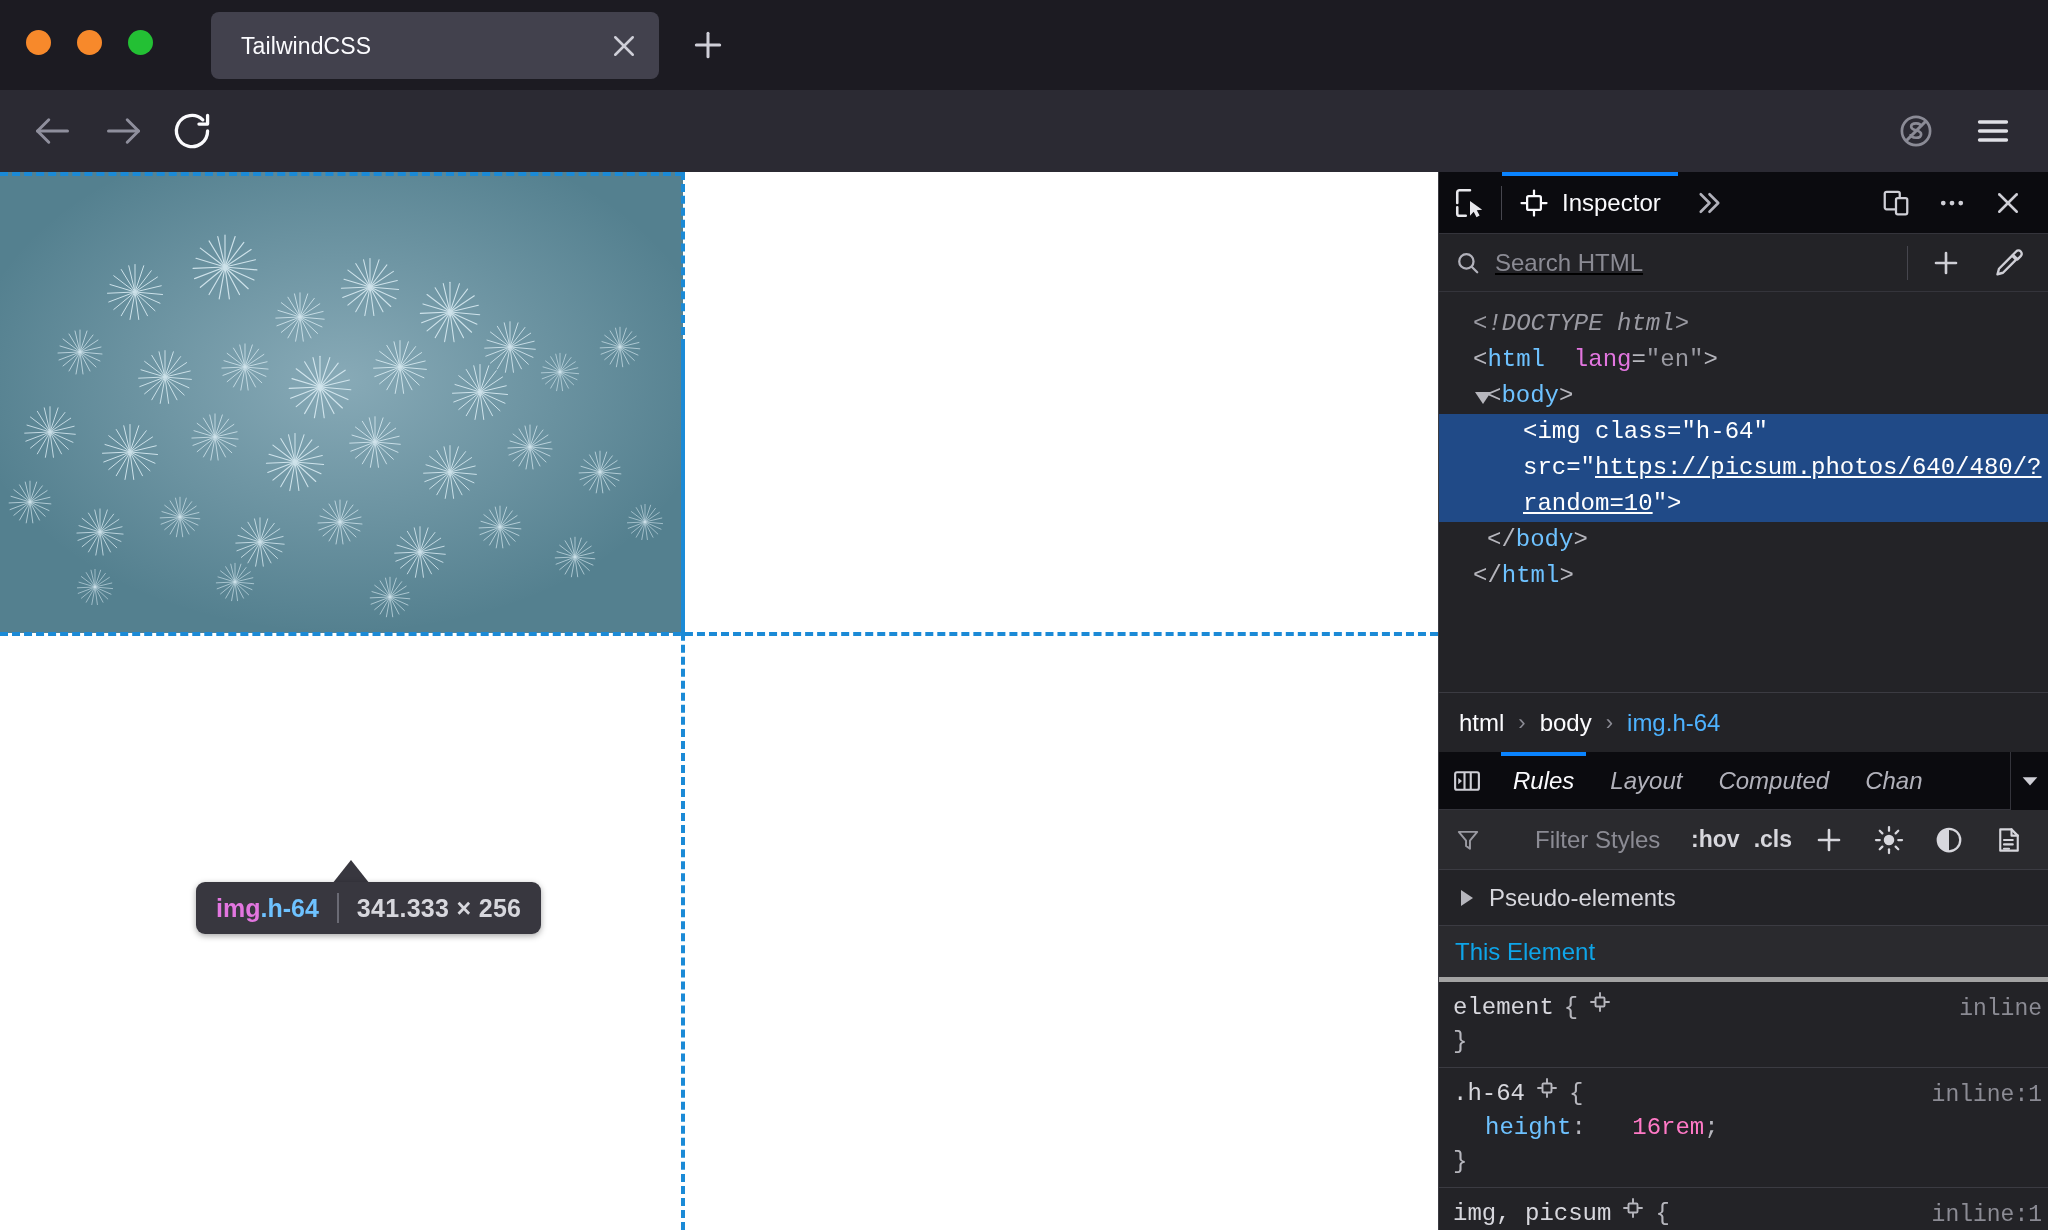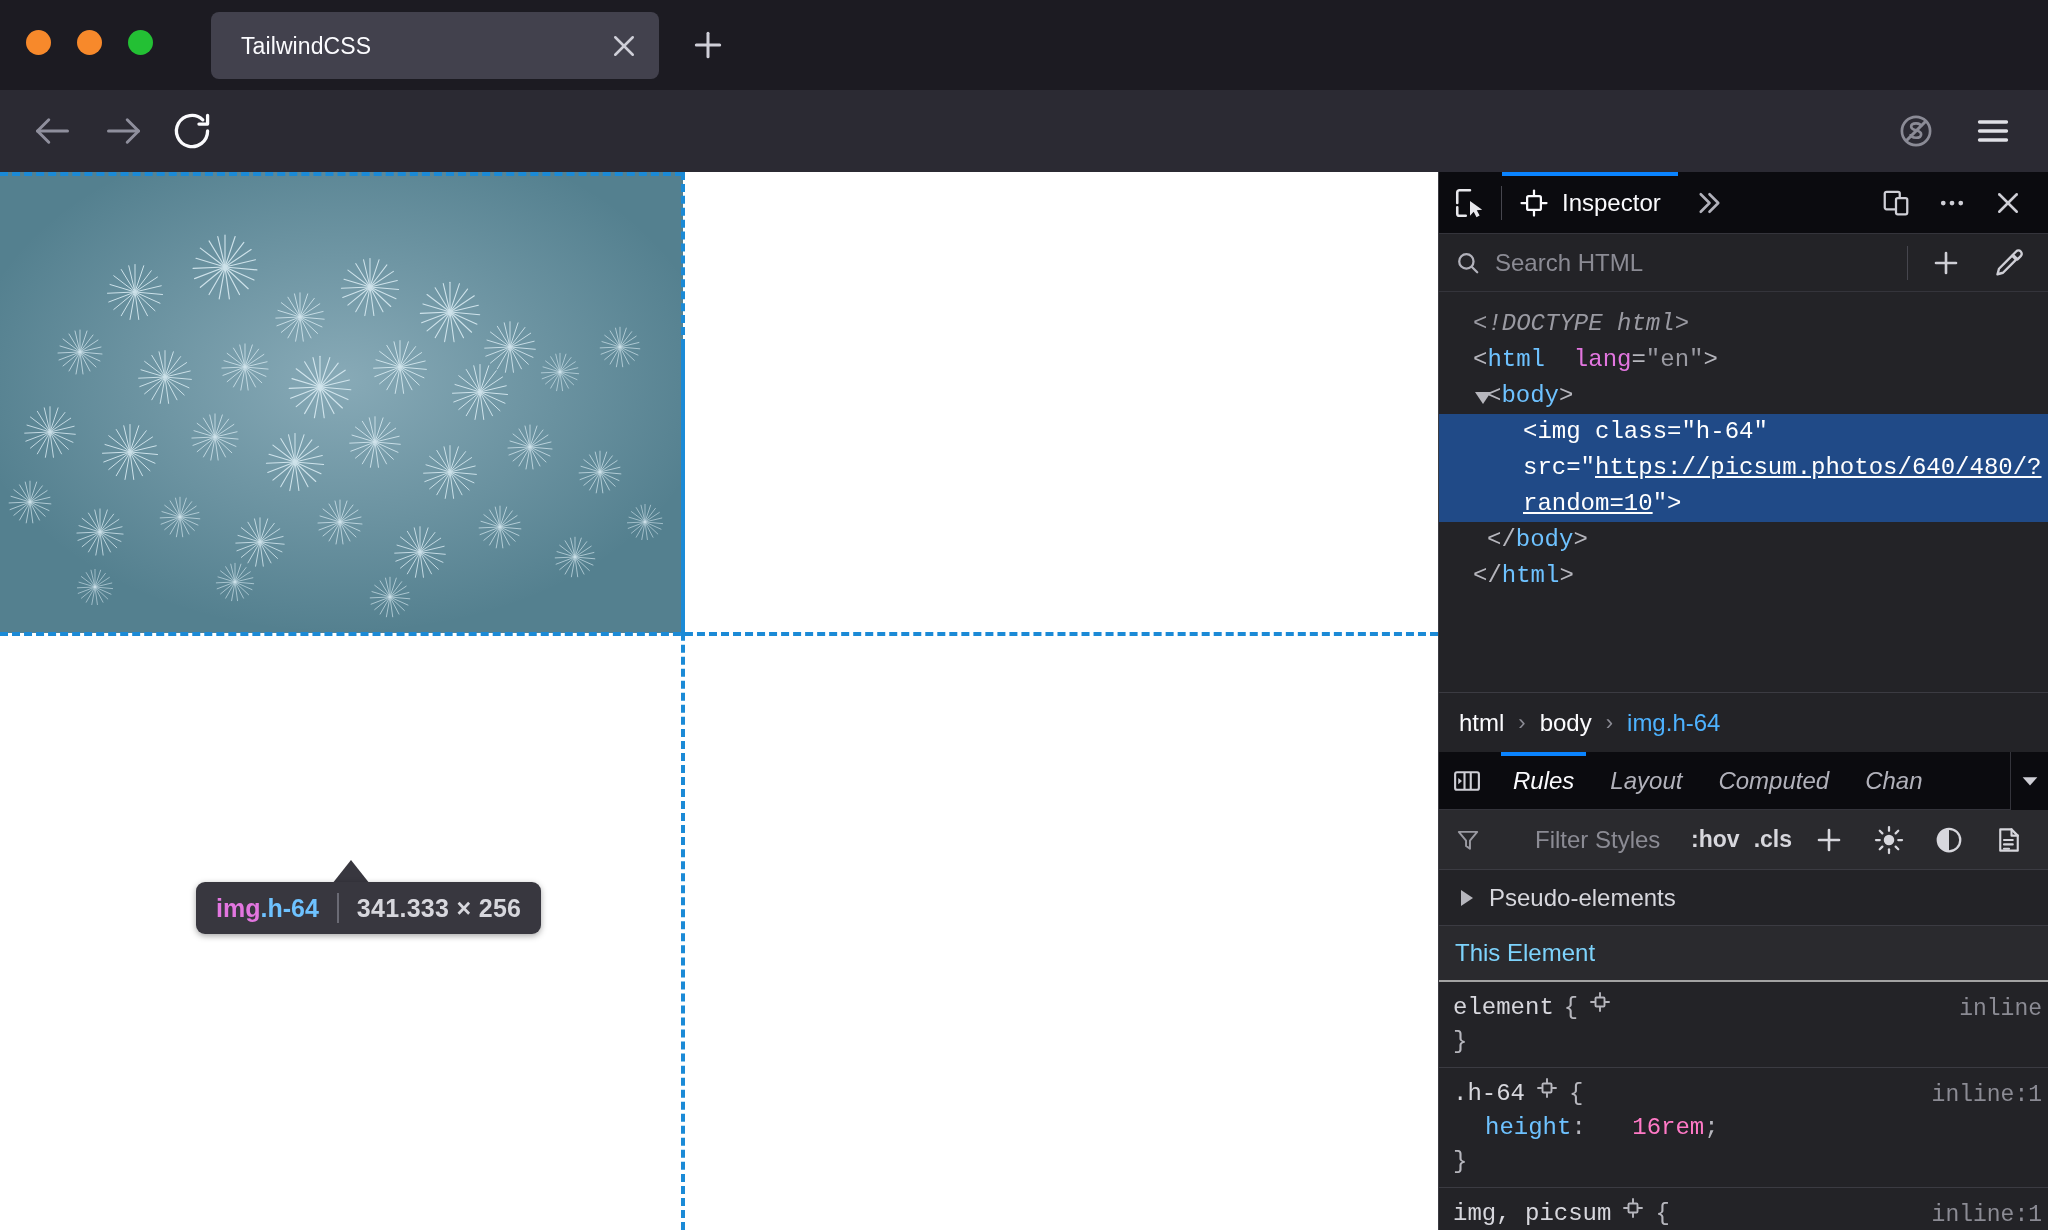--- a/index.html
+++ b/index.html
@@ -143,21 +143,21 @@
   }
   #tab-inspector::before {
     content:""; position:absolute; left:0; right:0; top:0; height:4px; background:#0a84ff;
   }
   #chevrons-btn { padding:0 14px; color:#b1b1ba; display:flex; align-items:center; }
   #dt-right { margin-left:auto; display:flex; align-items:center; gap:4px; padding-right:14px; }
   #dt-right > div { width:52px;height:62px;display:flex;align-items:center;justify-content:center;color:#cfcfd6; }
 
   #dt-search {
     height:58px; background:#232327; border-bottom:1px solid #34343b;
-    display:flex; align-items:center; padding:0 16px; gap:14px;
+    display:flex; align-items:center; padding:0 16px; gap:14px;text-decoration:underline;
   }
   #dt-search .magnifier { color:#b1b1ba; width:26px;height:26px; flex:none;}
   #search-input-text { color:#8b8b94; font-size:24px; flex:1; }
   #dt-search .s-sep { width:1px;height:34px;background:#46464e; }
   #dt-search .s-icn { color:#cfcfd6; width:48px; display:flex; align-items:center; justify-content:center; }
 
   #markup {
     position:relative; height:400px; overflow:hidden;
     background:#232327; padding-top:14px;
     font-family:"Liberation Mono", monospace; font-size:24px; line-height:36px;
@@ -228,21 +228,21 @@
   #pseudo-row {
     height:56px; background:#232327; display:flex; align-items:center; gap:16px;
     padding:0 22px; color:#d7d7dd; font-size:24px; border-bottom:1px solid #3b3b42;
   }
   #pseudo-row .tw {
     width:0;height:0;border-top:8px solid transparent;border-bottom:8px solid transparent;
     border-left:12px solid #b6b6bd;
   }
   #this-element {
     height:56px; background:#2a2a2e; display:flex; align-items:center;
-    padding:0 16px; color:#7dd3fc; font-size:24px; border-bottom:2px solid #a3a3a3;
+    padding:0 16px; color:#0ea5e9; font-size:24px; border-bottom:5px solid #a3a3a3;
   }
 
   .rule {
     background:#232327; border-bottom:1px solid #3b3b42;
     font-family:"Liberation Mono", monospace; font-size:24px; line-height:34px;
     padding:8px 0 8px 0; position:relative;
   }
   .rule .sel-line { padding-left:14px; color:#d7d7dd; display:flex; align-items:center; gap:10px;}
   .rule .src { position:absolute; right:6px; top:10px; color:#8b8b94; font-size:23px; }
   .rule .decl { padding-left:46px; }

